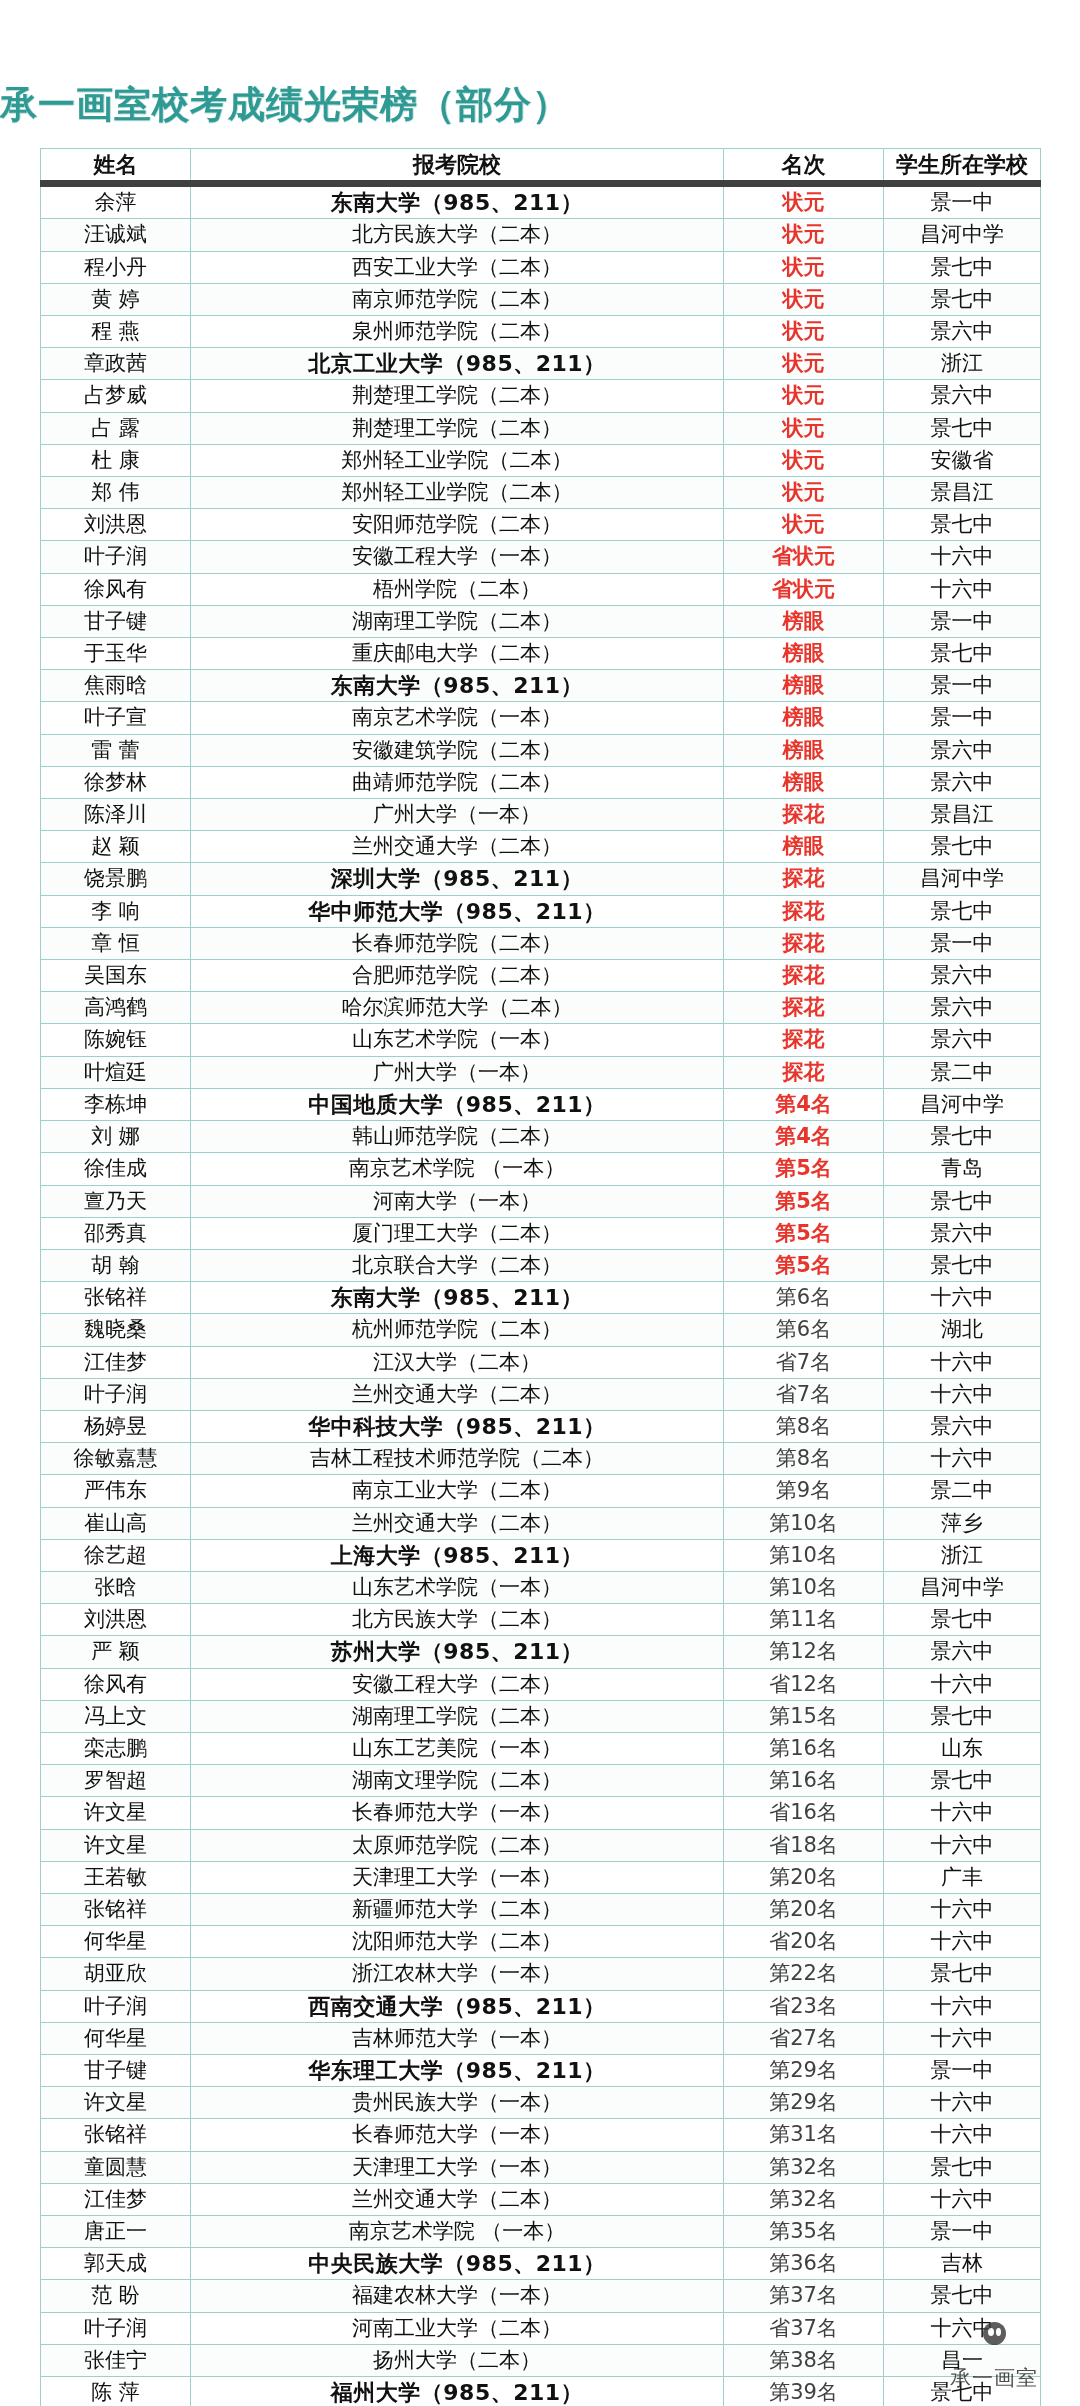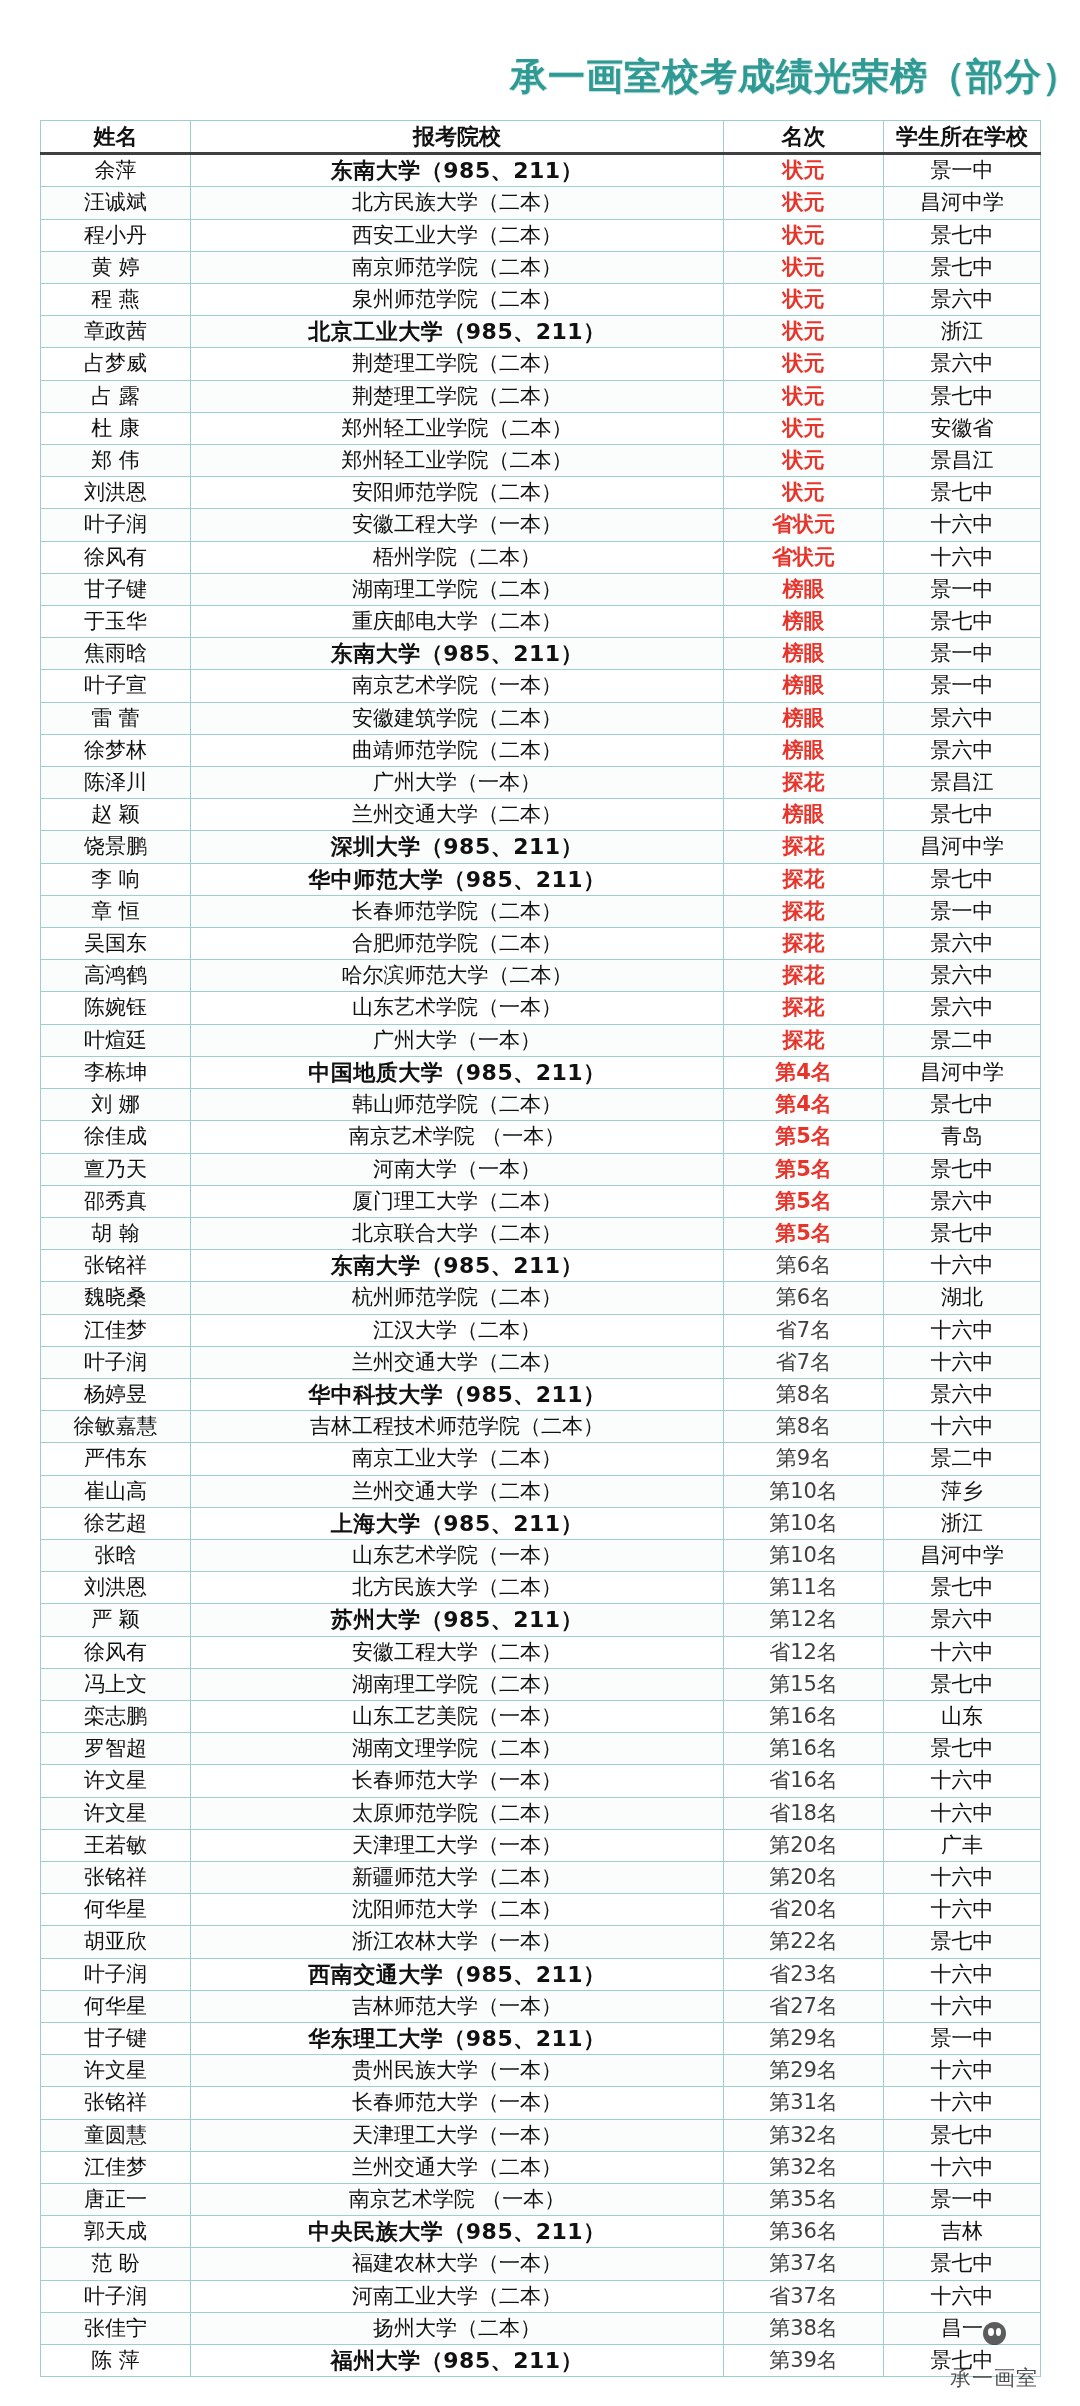--- a/index.html
+++ b/index.html
@@ -17,22 +17,22 @@
   #page-root {
     width: 1080px;
     height: 2406px;
     box-sizing: border-box;
     padding: 0;
     position: relative;
     background: #ffffff;
   }
   .title-bar {
     width: 100%;
-    text-align: right;
-    padding-top: 52px;
+    text-align: left;
+    padding-top: 80px;
     padding-bottom: 18px;
   }
   .title-text {
     display: inline-block;
     font-size: 37px;
     font-weight: bold;
     letter-spacing: 1px;
     color: #2f9a94;
     text-shadow: 0 1px 0 #bfe0dd, 1px 0 0 #bfe0dd;
     font-family: "DejaVu Sans", "Liberation Sans", sans-serif;
@@ -62,21 +62,21 @@
     font-size: 21px;
     color: #111111;
     white-space: nowrap;
     overflow: hidden;
     font-family: "DejaVu Sans", "Liberation Sans", sans-serif;
   }
   table.glory thead th {
     font-weight: bold;
     font-size: 22px;
     background: #ffffff;
-    border-bottom: 3px solid #404040;
+    border-bottom: 7px solid #404040;
   }
   table.glory tbody td.cell-name {
     font-size: 21px;
   }
   table.glory tbody td.cell-school.is-985 {
     font-weight: bold;
     font-size: 22px;
     letter-spacing: 0.5px;
   }
   table.glory tbody td.cell-rank.rank-red {

